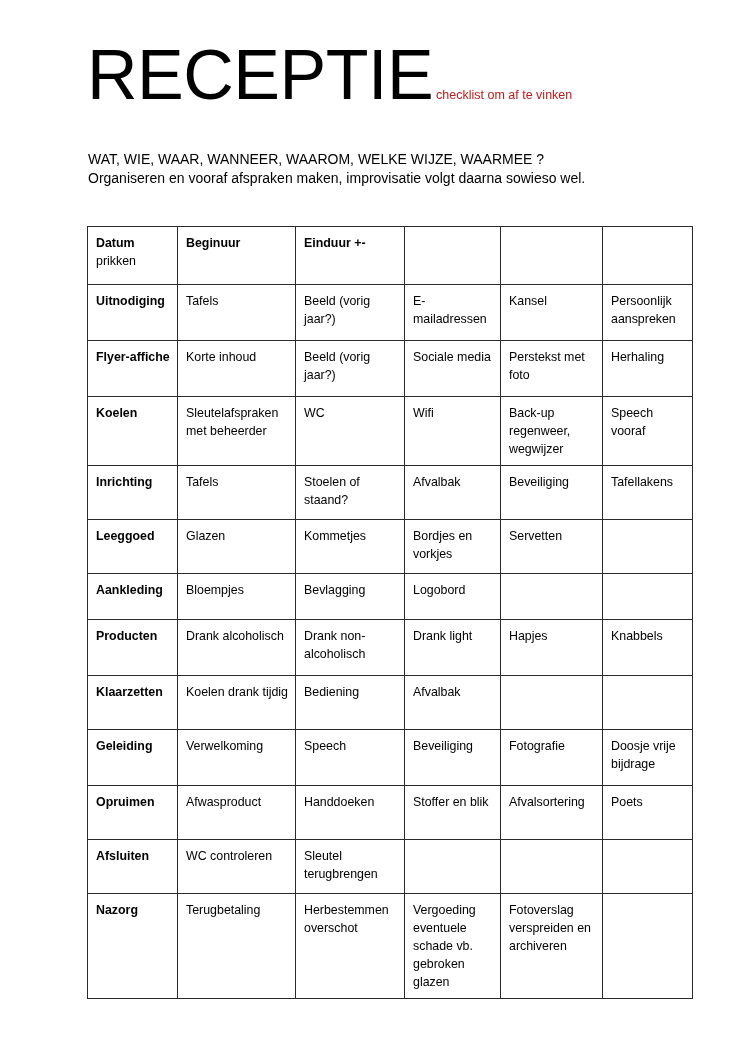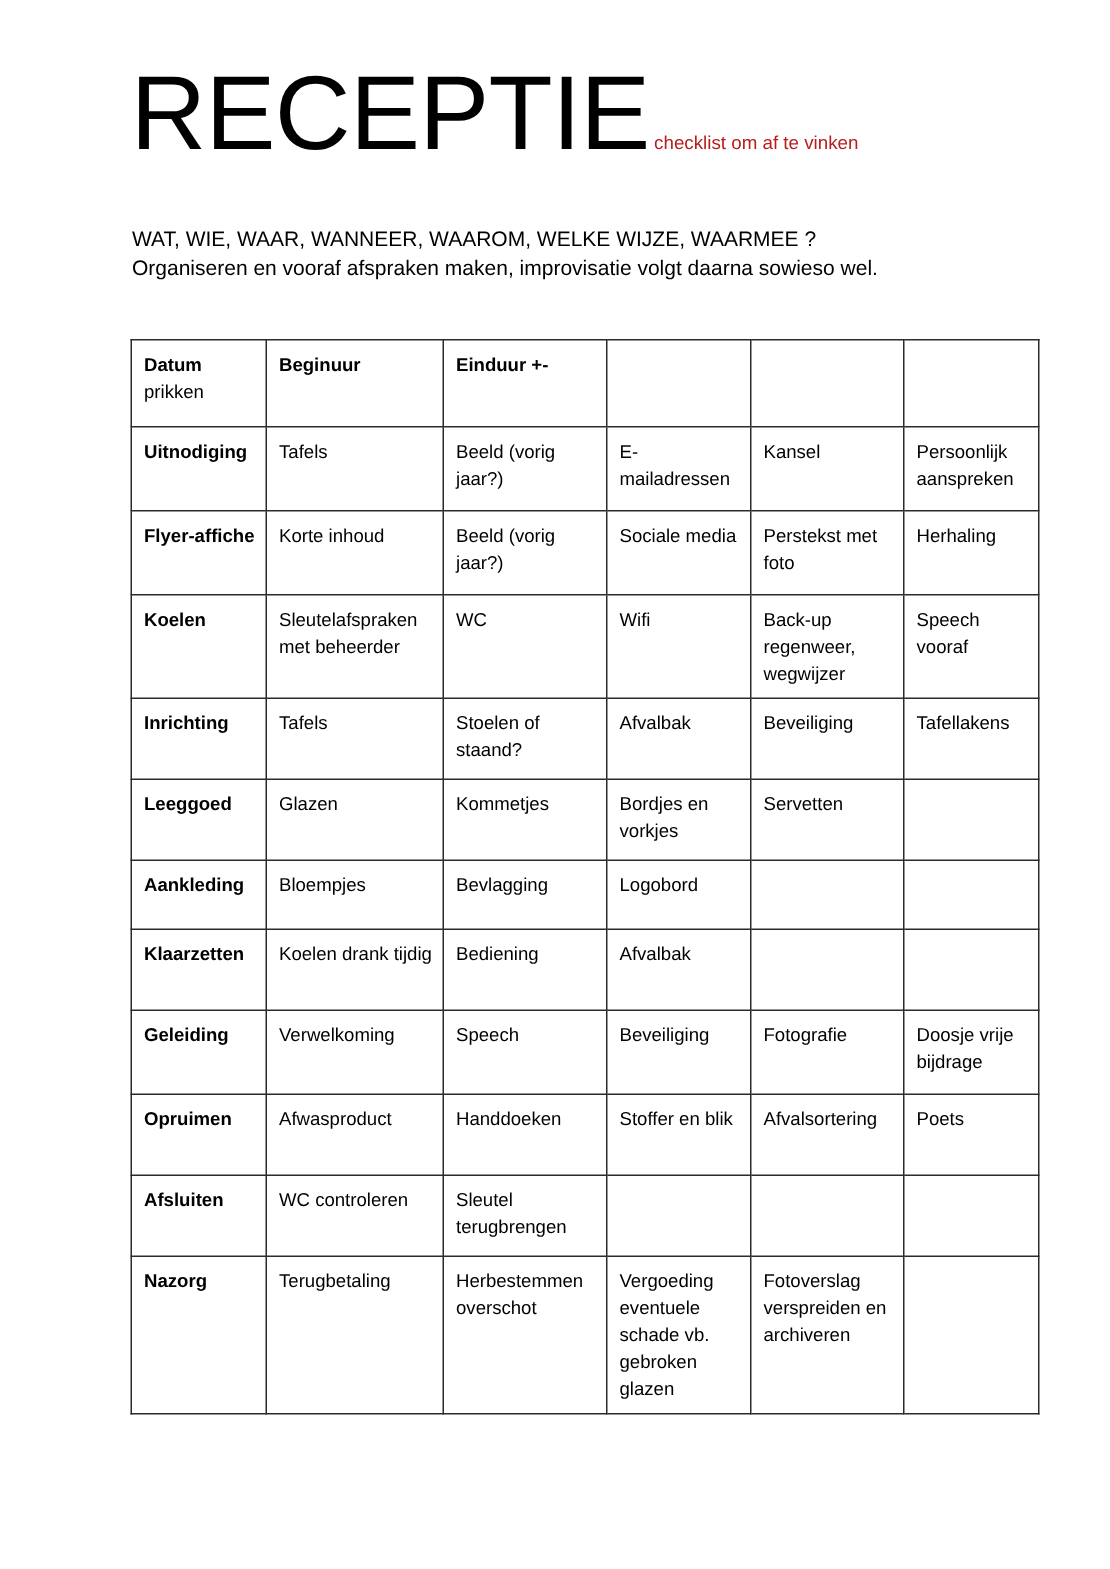--- a/index.html
+++ b/index.html
@@ -187,20 +187,28 @@
 
       <tr class="h46">
         <td class="cat"><span>Aankleding</span></td>
         <td>Bloempjes</td>
         <td>Bevlagging</td>
         <td>Logobord</td>
         <td></td>
         <td></td>
       </tr>
 
+      <tr class="h56">
+        <td class="cat"><span>Producten</span></td>
+        <td>Drank alcoholisch</td>
+        <td>Drank non-alcoholisch</td>
+        <td>Drank light</td>
+        <td>Hapjes</td>
+        <td>Knabbels</td>
+      </tr>
 
       <tr class="h54">
         <td class="cat"><span>Klaarzetten</span></td>
         <td>Koelen drank tijdig</td>
         <td>Bediening</td>
         <td>Afvalbak</td>
         <td></td>
         <td></td>
       </tr>
 

